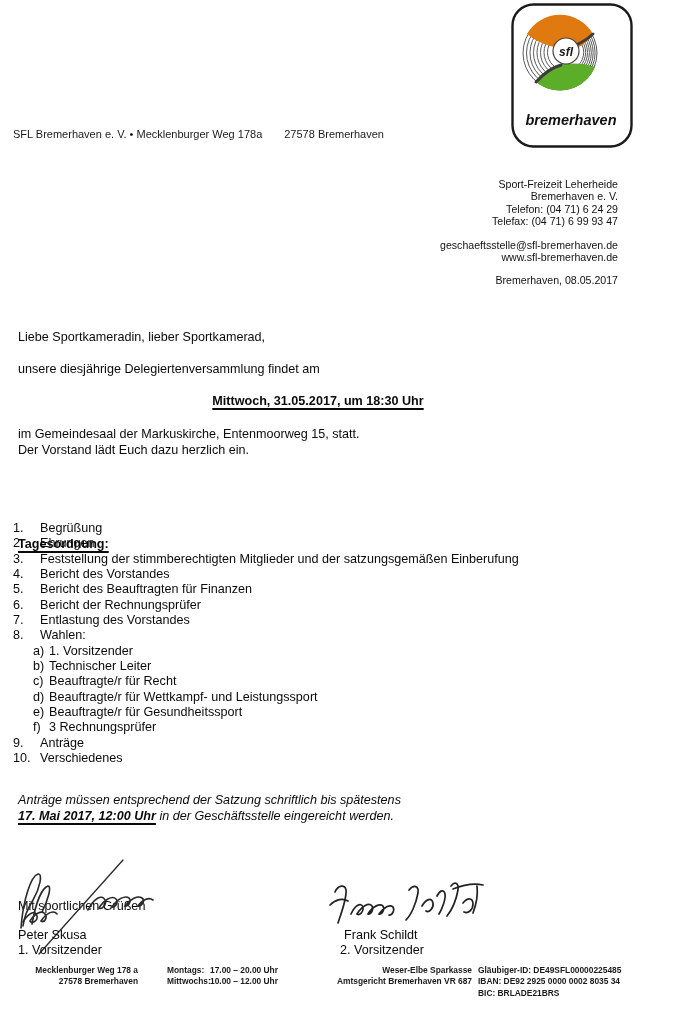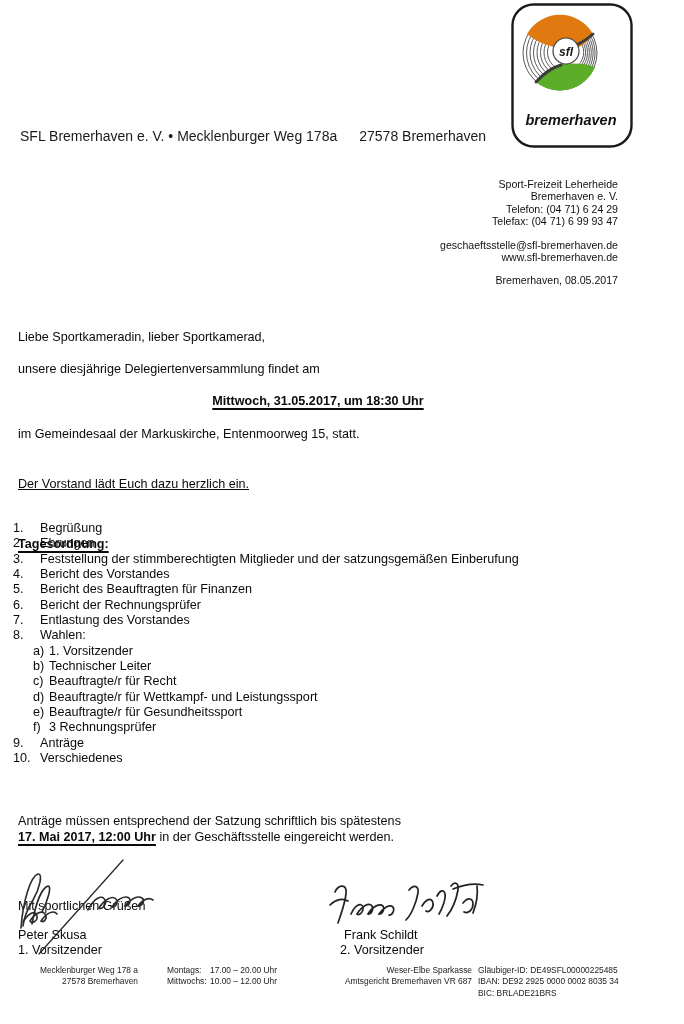--- a/index.html
+++ b/index.html
@@ -1,59 +1,59 @@
 <!DOCTYPE html>
 <html><head>
 <meta charset="utf-8">
 <style>
   html,body{margin:0;padding:0;background:#fff;}
   .page{position:relative;width:684px;height:1024px;background:#ffffff;
         font-family:"Liberation Sans",sans-serif;color:#000;overflow:hidden;}
   .abs{position:absolute;}
 
   
-  .sender{left:20px;top:128px;font-size:14px;white-space:nowrap;color:#1a1a1a;}
+  .sender{left:13px;top:128px;font-size:11px;white-space:nowrap;color:#1a1a1a;}
   .sender .gap{display:inline-block;width:22px;}
 
   
   .logo{left:511px;top:3px;width:122px;height:145px;}
 
   
   .addr{right:66px;top:178px;text-align:right;font-size:10.6px;line-height:12.4px;color:#111;}
   .addr .sp{margin-top:11px;}
 
   
   .bp{font-size:12.6px;line-height:15.5px;color:#0a0a0a;white-space:nowrap;}
   .p-salutation{left:18px;top:330px;}
   .p-intro{left:18px;top:362px;}
   .p-event{left:18px;top:394px;width:600px;text-align:center;white-space:nowrap;}
   .p-location{left:18px;top:427px;}
-  .p-invite{left:18px;top:477px;text-decoration:underline;}
+  .p-invite{left:18px;top:443px;}
   .p-agendahead{left:18px;top:490px;margin-top:47px;}
   .bu{font-weight:bold;text-decoration:underline;text-decoration-thickness:1.5px;text-underline-offset:2.5px;}
 
   .agenda{left:13px;top:521px;font-size:12.6px;line-height:15.34px;color:#0a0a0a;}
   .arow{display:flex;white-space:nowrap;}
   .anum{width:27px;flex:none;}
   .arow.sub{padding-left:20px;}
   .alet{width:16px;flex:none;}
 
-  .p-deadline{left:18px;top:814px;line-height:15.5px;}
+  .p-deadline{left:18px;top:793px;line-height:15.5px;font-style:italic;}
   .p-closing{left:18px;top:860px;margin-top:39px;}
 
   .sig-name-left{left:18px;top:928px;text-align:right;}
   .sig-title-left{left:18px;top:943px;}
   .sig-name-right{left:344px;top:928px;}
   .sig-title-right{left:340px;top:943px;}
   .sig-svg{pointer-events:none;}
   .sig-left{left:8px;top:850px;}
   .sig-right{left:325px;top:878px;}
 
   
-  .foot{font-size:8.4px;line-height:11.4px;color:#1a1a1a;}
+  .foot{font-size:8.4px;line-height:11.4px;color:#1a1a1a;font-weight:bold;}
   .f1{left:0;top:965px;width:138px;text-align:right;}
   .f2{left:167px;top:965px;}
   .f2 .lbl{display:inline-block;width:43px;}
   .f3{left:292px;top:965px;width:180px;text-align:right;}
   .f4{left:478px;top:965px;width:180px;}
 </style>
 </head>
 <body>
 
 <div class="page">

